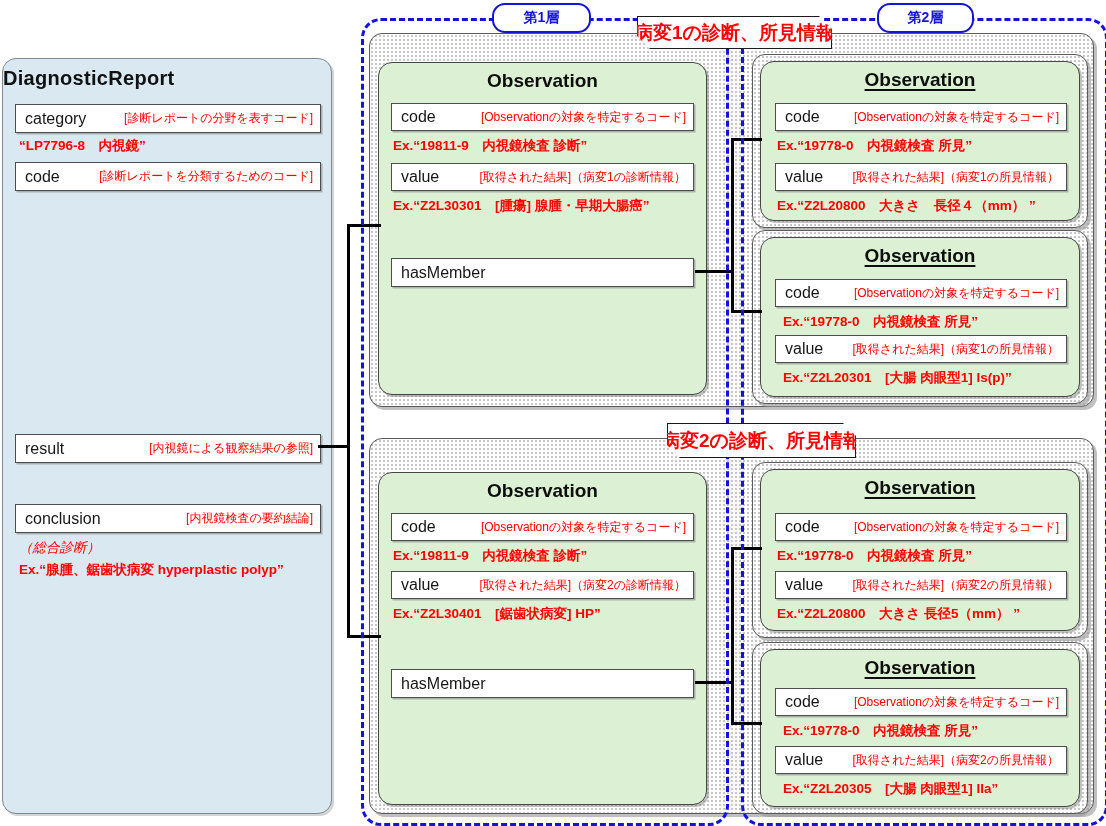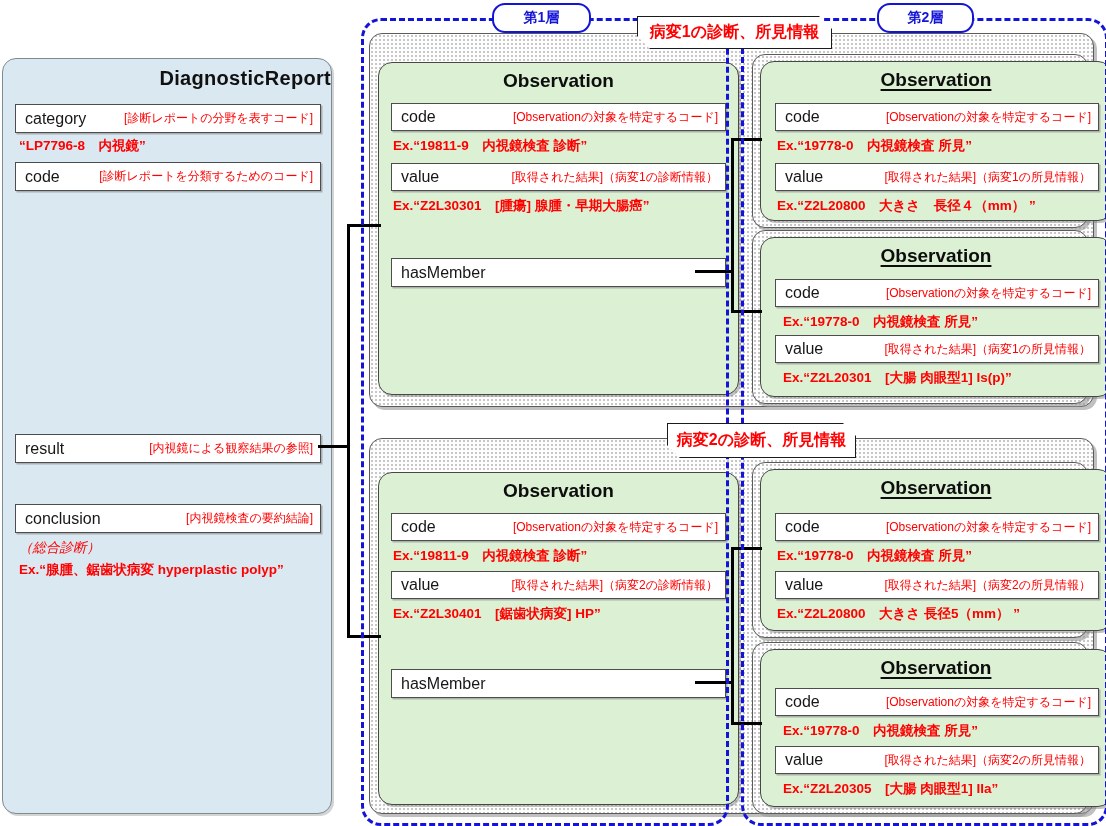--- a/index.html
+++ b/index.html
@@ -5,22 +5,22 @@
   html,body{margin:0;padding:0;background:#ffffff;}
   #canvas{
     position:relative;width:1106px;height:826px;background:#ffffff;overflow:hidden;
     font-family:"Liberation Sans","DejaVu Sans",sans-serif;
   }
   
   .panel{
     position:absolute;background:#d9e8f1;border:1.6px solid #7d8b93;border-radius:14px;
     box-shadow:2px 2px 0 rgba(160,160,160,.45);z-index:2;
   }
-  .panel-title{position:absolute;left:0;right:0;top:8px;text-align:right;
-    font-size:20px;font-weight:bold;color:#111;letter-spacing:.3px;padding-left:15px;}
+  .panel-title{position:absolute;left:0;right:0;top:8px;text-align:left;
+    font-size:20px;font-weight:bold;color:#111;letter-spacing:.3px;}
   
   .frow{
     position:absolute;display:flex;align-items:center;justify-content:space-between;
     background:#ffffff;border:1.6px solid #4d4d4d;box-shadow:1.5px 1.5px 0 rgba(130,130,130,.55);
     padding:0 7px 0 9px;box-sizing:border-box;height:29px;white-space:nowrap;
   }
   .fl{font-size:16px;color:#161616;}
   .fa{font-size:12px;color:#ff0000;margin-left:6px;}
   .ex{position:absolute;font-size:13.5px;font-weight:bold;color:#ff0000;white-space:nowrap;}
   .plain-red{font-weight:normal;font-style:italic;}
@@ -30,21 +30,21 @@
     background-color:#fdfdfd;
     background-image:radial-gradient(#c7c7c7 .8px,transparent 1px);
     background-size:4px 4px;
     box-shadow:3px 3px 0 rgba(150,150,150,.6);
   }
   .big{z-index:1;}
   .nest{z-index:3;}
   
   .obs{
     position:absolute;background:#dcf0d4;border:1.6px solid #474747;border-radius:14px;
-    box-shadow:2px 2px 0 rgba(120,120,120,.45);z-index:4;padding-left:32px;
+    box-shadow:2px 2px 0 rgba(120,120,120,.45);z-index:4;
   }
   .obs-title{position:absolute;left:0;right:0;top:7px;text-align:center;
     font-size:19px;font-weight:bold;color:#0d0d0d;}
   .u{text-decoration:underline;text-decoration-thickness:2px;text-underline-offset:3px;}
   
   .cline{position:absolute;background:#000000;z-index:6;}
   
   .layerbox{
     position:absolute;border:3px dashed #1414d8;border-radius:20px;
     background:transparent;z-index:12;pointer-events:none;
@@ -52,21 +52,21 @@
   
   .badge{
     position:absolute;background:#ffffff;border:2.5px solid #1414d8;border-radius:13px;
     color:#1414d8;font-size:14px;font-weight:bold;display:flex;align-items:center;
     justify-content:center;z-index:20;
   }
   
   .callout{
     position:absolute;background:#ffffff;border:1.8px solid #1b1b1b;
     display:flex;align-items:center;justify-content:center;
-    color:#ff0000;font-size:16px;font-weight:bold;white-space:nowrap;z-index:20;
+    color:#ff0000;font-size:19px;font-weight:bold;white-space:nowrap;z-index:20;
     clip-path:polygon(0 0,calc(100% - 13px) 0,100% 13px,100% 100%,13px 100%,0 calc(100% - 13px));
     filter:drop-shadow(3px 3px 0 rgba(140,140,140,.8));
   }
 </style>
 </head>
 <body>
 
 <div id="canvas">
 
   <div class="dotbox big" style="left:369px;top:33px;width:723px;height:372px;"></div>

